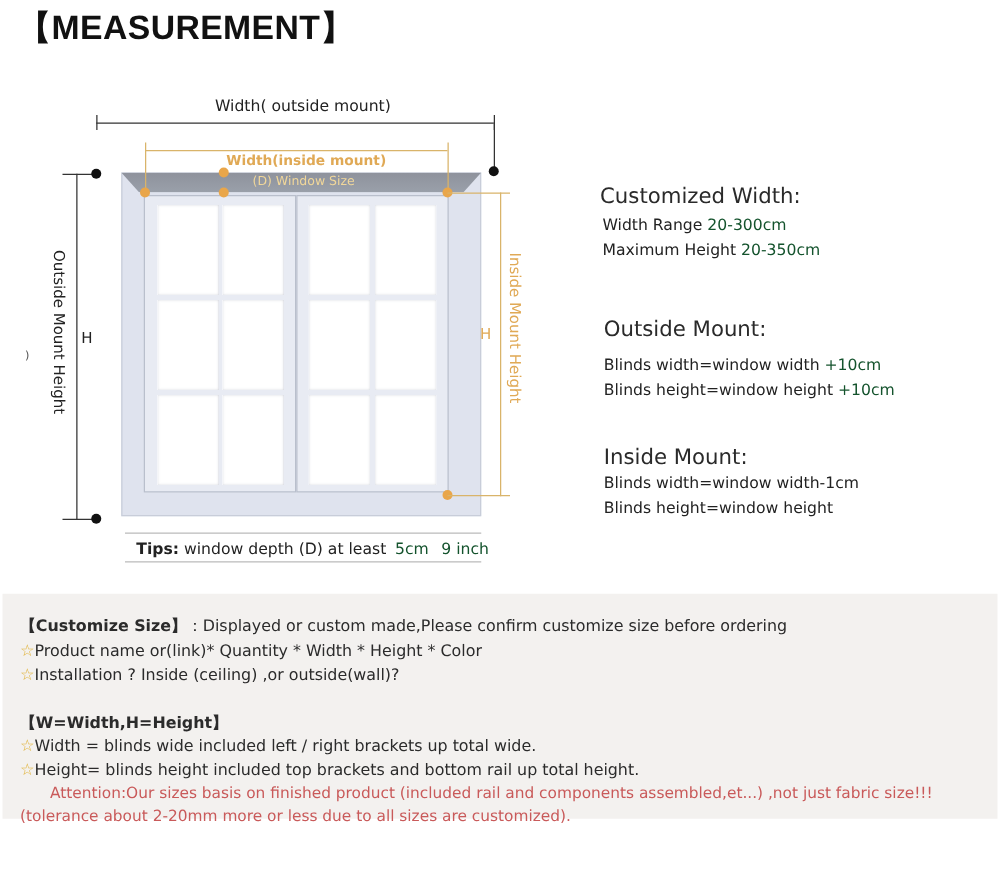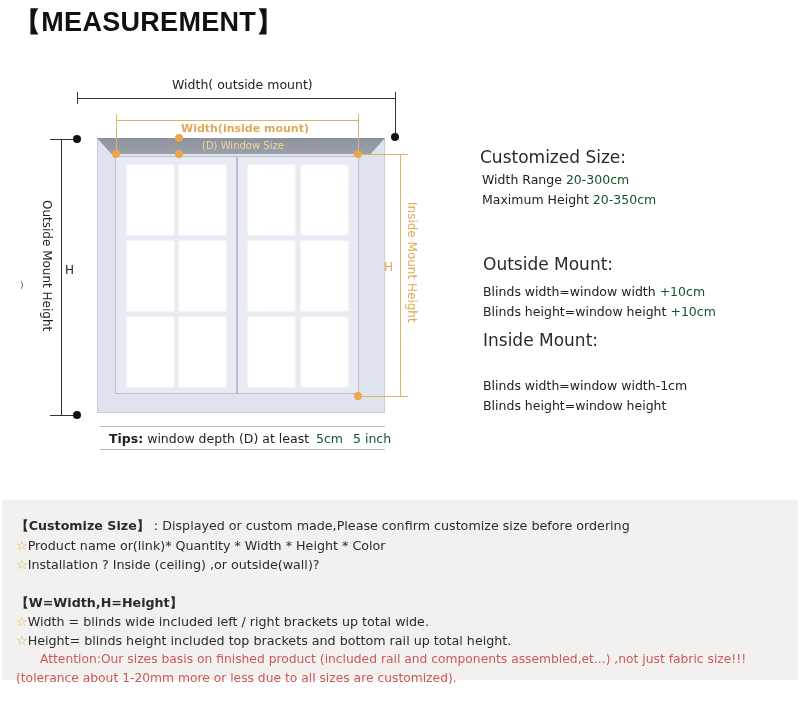--- a/index.html
+++ b/index.html
@@ -22,21 +22,21 @@
   .frame-top { position: absolute; left: 97px; top: 138px; width: 288px; height: 16px;
      background: linear-gradient(#8e929c, #9aa0aa); clip-path: polygon(0 0, 100% 0, 95% 100%, 5% 100%); }
   .sash { position: absolute; background: #e8ebf3; border: 1px solid #b9bfcc; }
   .pane { position: absolute; background: #ffffff; box-shadow: inset 0 0 2px rgba(120,130,150,0.35); }
 
   .right-panel .h { position: absolute; font-size: 17px; color: #2a2a2a; white-space: nowrap; }
   .right-panel .t { position: absolute; font-size: 12.5px; color: #222; white-space: nowrap; }
   .tan { color: #14532d; }
   .gold { color: #e0b86a; }
 
-  .notes { position: absolute; left: 2px; top: 500px; width: 796px; height: 180px; background: #f3f1ef; }
+  .notes { position: absolute; left: 2px; top: 475px; width: 796px; height: 180px; background: #f3f1ef; }
   .note-line { position: absolute; left: 14px; font-size: 12.7px; color: #2b2b2b; white-space: nowrap; }
   .note-line b { font-weight: bold; }
   .star { color: #e0b33a; font-size: 13px; }
   .red { color: #c95a5a; }
 </style>
 </head>
 <body>
 
 <div class="title">【MEASUREMENT】</div>
 
@@ -90,43 +90,43 @@
   <div class="gdot" style="left:354px; top:392px;"></div>
 
   <div class="gold-v" style="left:400px; top:154px; height:243px;"></div>
   <div class="gold-h" style="left:358px; top:154px; width:50px;"></div>
   <div class="gold-h" style="left:358px; top:396px; width:50px;"></div>
   <div class="lbl" style="left:384px; top:260px; color:#e0a955;">H</div>
   <div class="vert" style="left:405px; top:202px; color:#e0a955;">Inside Mount   Height</div>
 
   <div class="line-h" style="left:100px; top:426px; width:285px; background:#bbb;"></div>
   <div class="lbl" style="left:109px; top:431px; font-size:12.5px;">
-    <span style="font-weight:bold;">Tips:</span><span> window depth (D) at least </span><span class="tan" style="margin-left:3px;">5cm</span><span class="tan" style="margin-left:10px;">5 inch</span>
+    <span style="font-weight:bold;">Tips:</span><span> window depth (D) at least </span><span class="tan" style="margin-left:3px;">5cm</span><span class="tan" style="margin-left:10px;">9 inch</span>
   </div>
   <div class="line-h" style="left:100px; top:449px; width:285px; background:#bbb;"></div>
 </div>
 
 <div class="right-panel">
-  <div class="h" style="left:480px; top:147px;">Customized Size:</div>
+  <div class="h" style="left:480px; top:147px;">Customized Width:</div>
   <div class="t" style="left:482px; top:172px;">
     <span>Width Range </span><span class="tan">20-300cm</span>
   </div>
   <div class="t" style="left:482px; top:192px;">
     <span>Maximum Height </span><span class="tan">20-350cm</span>
   </div>
 
   <div class="h" style="left:483px; top:254px;">Outside Mount:</div>
   <div class="t" style="left:483px; top:284px;">
     <span>Blinds width=window width </span><span class="tan">+10cm</span>
   </div>
   <div class="t" style="left:483px; top:304px;">
     <span>Blinds height=window height </span><span class="tan">+10cm</span>
   </div>
 
-  <div class="h gold" style="left:483px; top:330px;text-align:right;">Inside Mount:</div>
+  <div class="h gold" style="left:483px; top:356px;text-align:right;">Inside Mount:</div>
   <div class="t gold" style="left:483px; top:378px;">Blinds width=window width-1cm</div>
   <div class="t gold" style="left:483px; top:398px;">Blinds height=window height</div>
 </div>
 
 <div class="notes">
   <div class="note-line" style="top:18px;">
     <b>【Customize Size】</b><span>：Displayed or custom made,Please confirm customize size before ordering</span>
   </div>
   <div class="note-line" style="top:38px;">
     <span class="star">☆</span><span>Product name or(link)* Quantity * Width * Height * Color</span>
@@ -137,14 +137,14 @@
   <div class="note-line" style="top:95px;">
     <b>【W=Width,H=Height】</b>
   </div>
   <div class="note-line" style="top:114px;">
     <span class="star">☆</span><span>Width = blinds wide included left / right brackets up total wide.</span>
   </div>
   <div class="note-line" style="top:133px;">
     <span class="star">☆</span><span>Height= blinds height included top brackets and bottom rail up total height.</span>
   </div>
   <div class="note-line red" style="top:152px; font-size:12.3px;margin-left:24px;">Attention:Our sizes basis on finished product (included rail and components assembled,et...) ,not just fabric size!!!</div>
-  <div class="note-line red" style="top:171px; font-size:12.3px;">(tolerance about 1-20mm more or less due to all sizes are customized).</div>
+  <div class="note-line red" style="top:171px; font-size:12.3px;">(tolerance about 2-20mm more or less due to all sizes are customized).</div>
 </div>
 
 </body></html>

